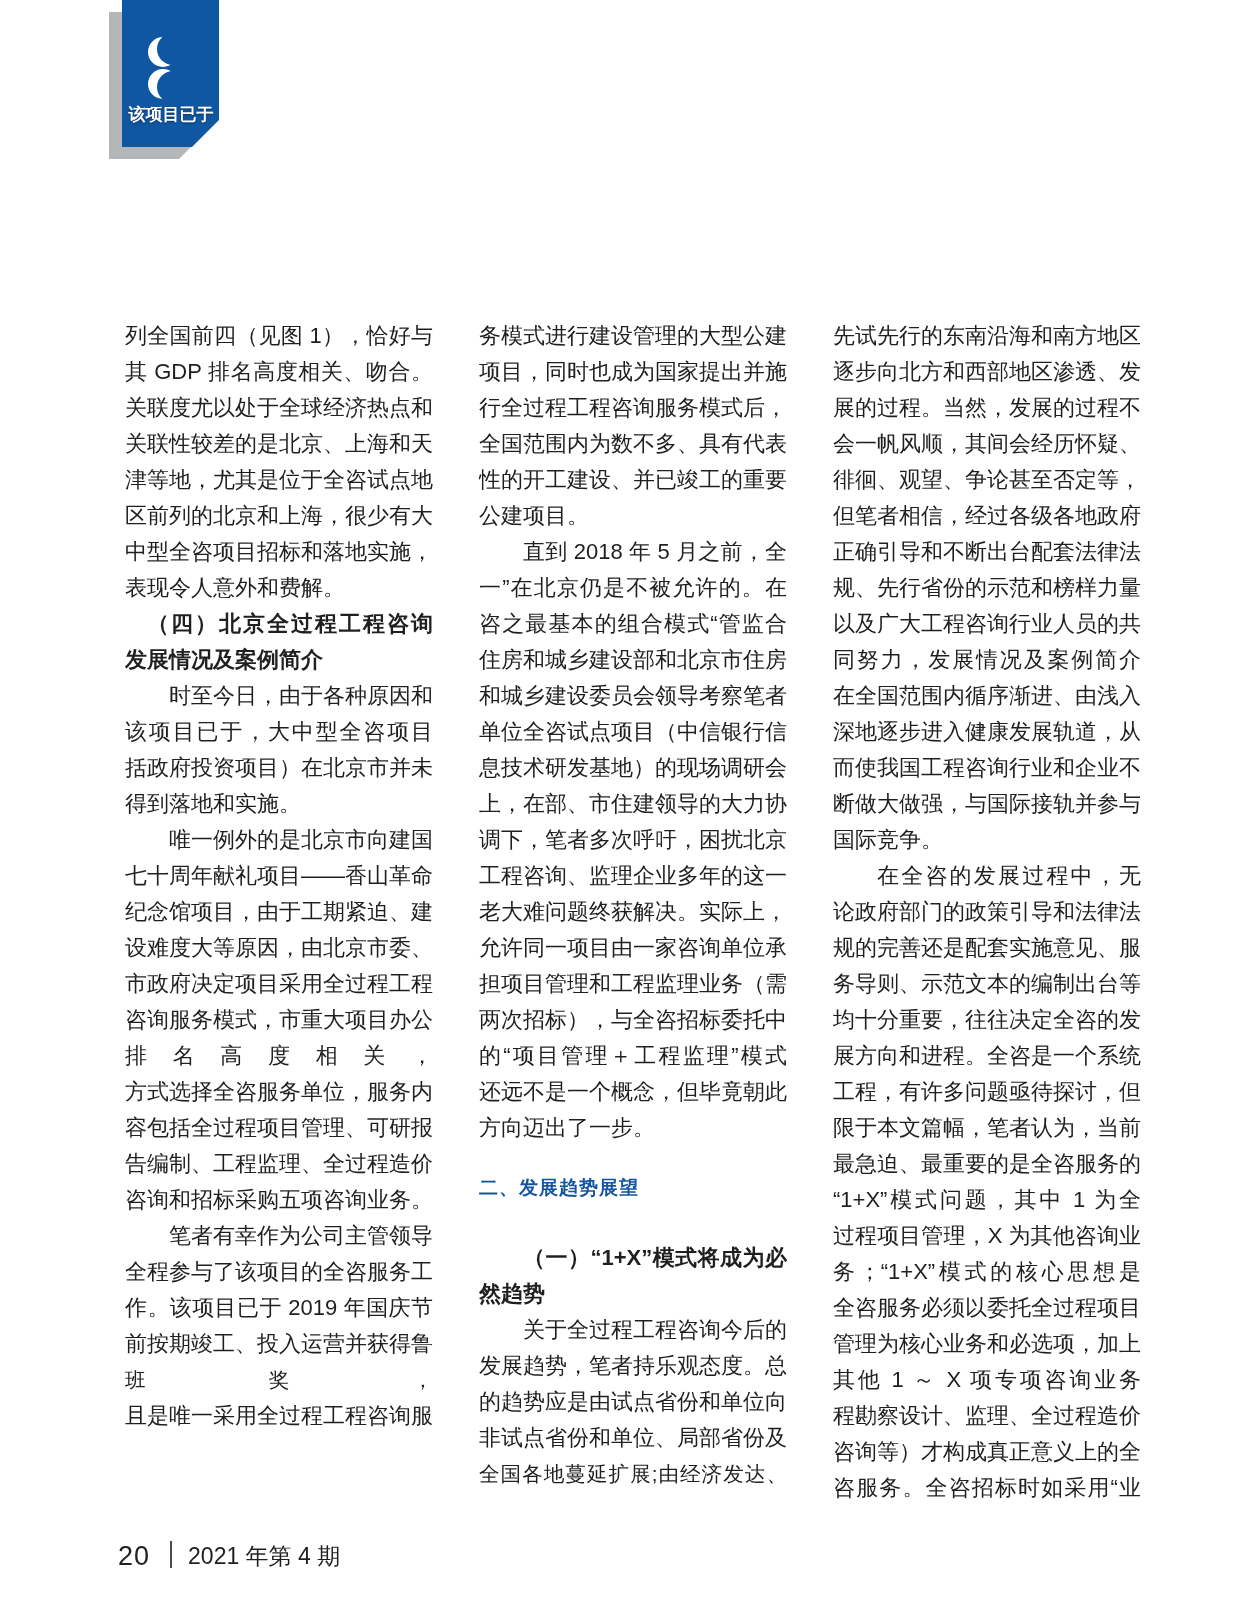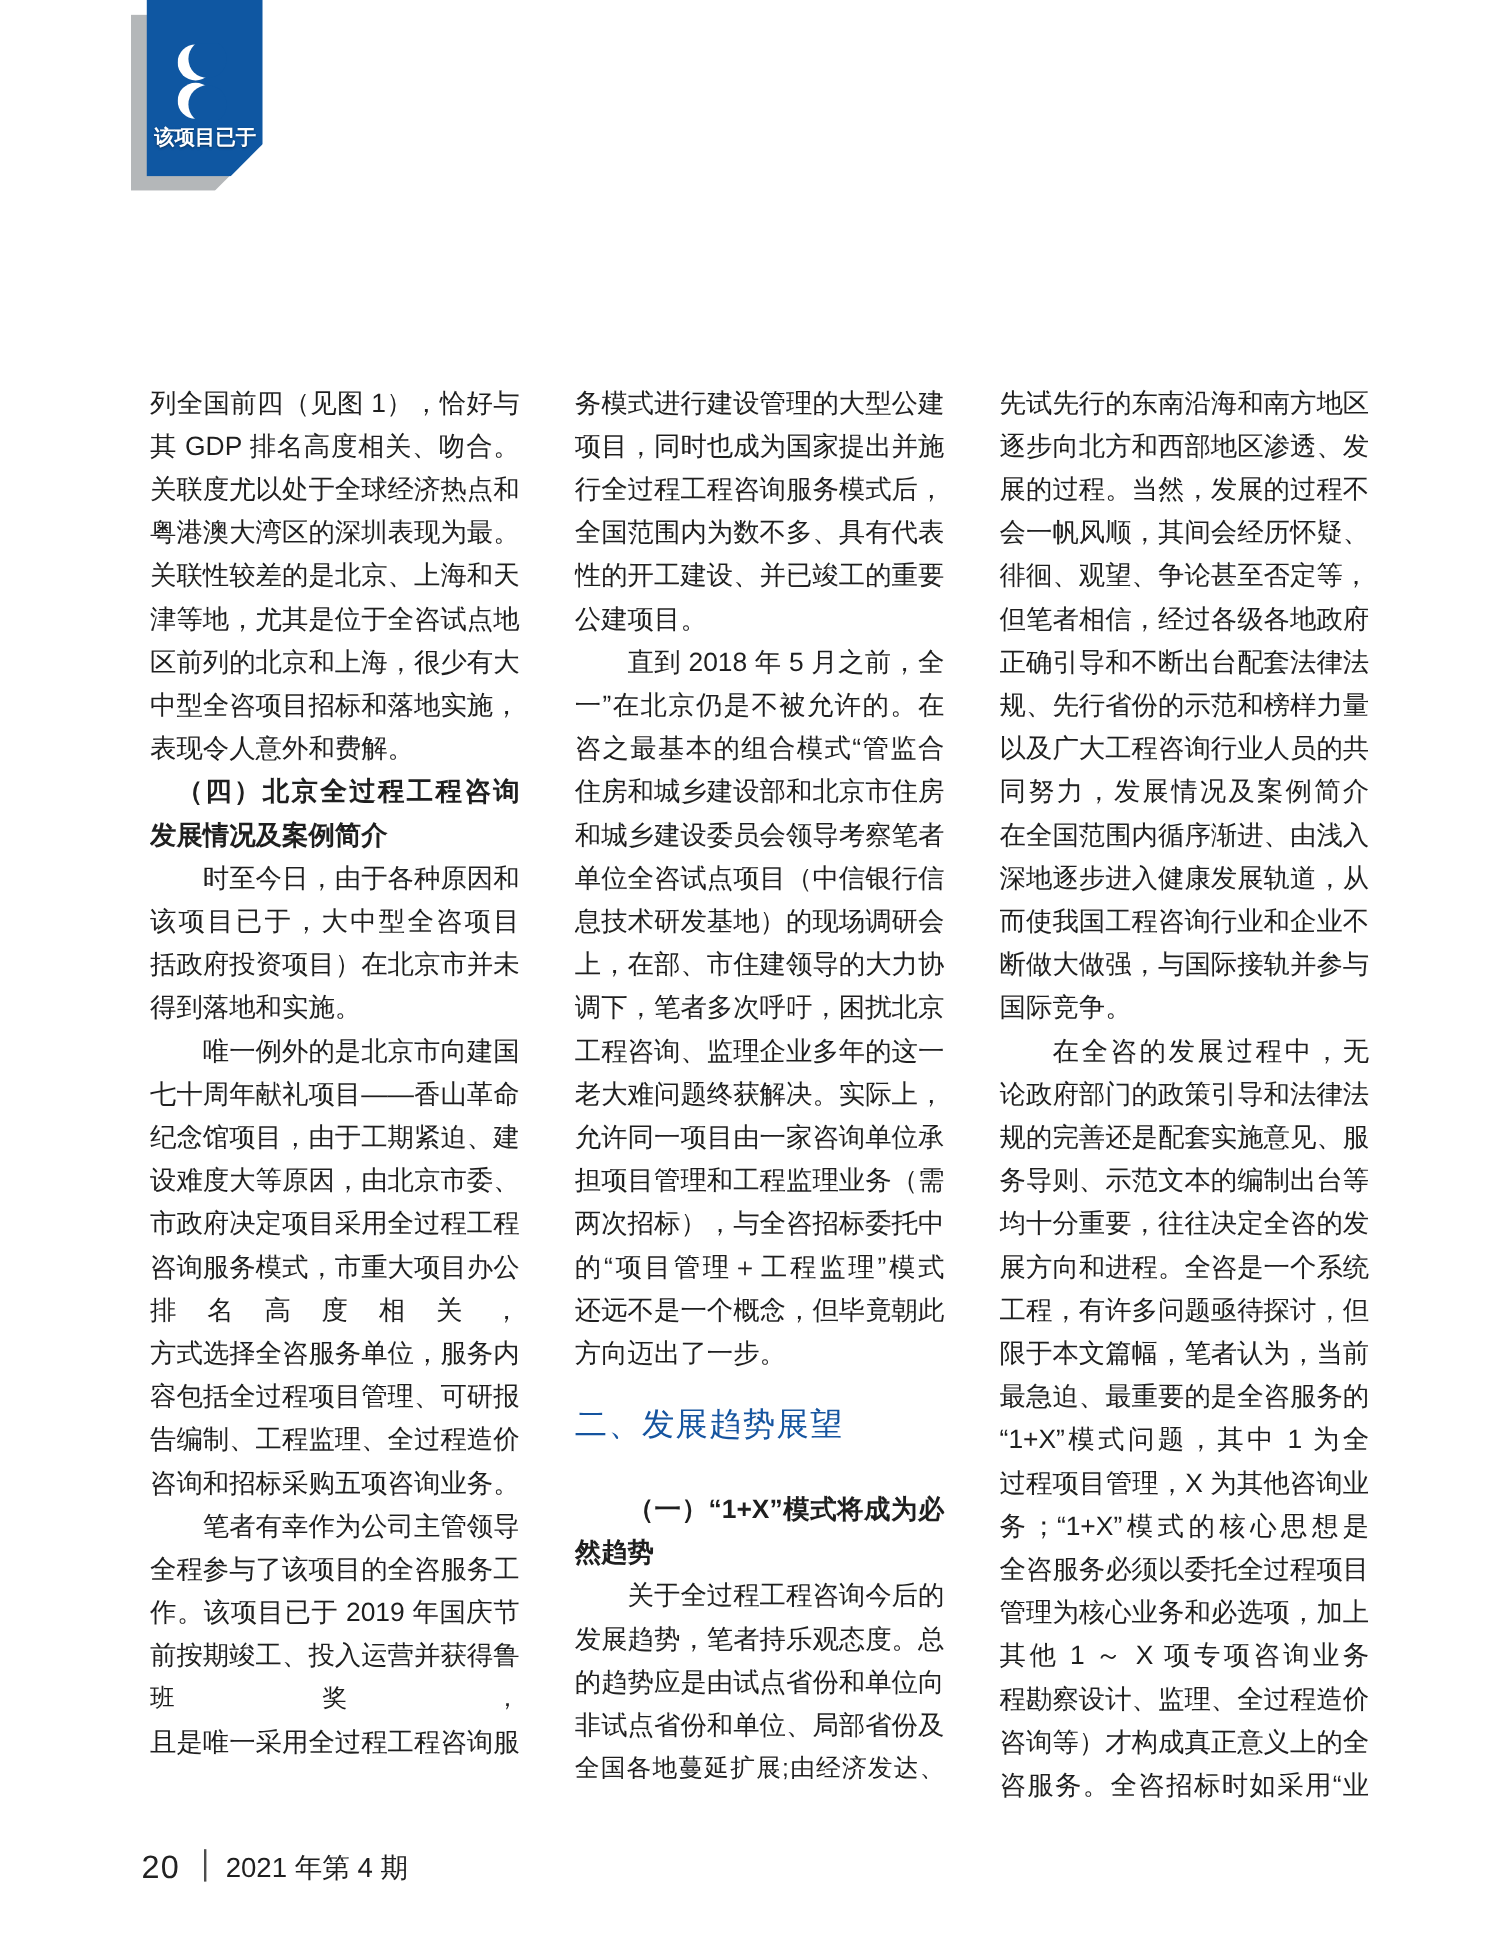--- a/index.html
+++ b/index.html
@@ -41,22 +41,22 @@
     overflow:hidden; word-break:keep-all;
   }
   .pe  { text-align-last:left; }
   .pi  { text-indent:2em; }
   .pt  { font-size:20.6px; }
   .h4i { font-weight:bold; text-indent:1em; }
   .h4e { font-weight:bold; text-align-last:left; }
   .h1i { font-weight:bold; text-indent:2em; }
   .h1e { font-weight:bold; text-align-last:left; }
   .h2  {
-    font-weight:normal; color:var(--accent-blue,#15549f);
-    font-size:27px; height:37px; line-height:37px;
+    font-weight:bold; color:var(--accent-blue,#15549f);
+    font-size:19px; height:37px; line-height:37px;
     margin:23px 0 34px; text-align-last:left; letter-spacing:1px;
   }
 
   
   .footer {
     position:absolute; left:118px; top:1541px;
     display:flex; align-items:flex-start;
   }
   .footer-page { font-size:27px; color:#222; letter-spacing:1px; }
   .footer-sep  { width:2px; height:27px; background:#4d4d4d; margin:0 16px 0 20px; }
@@ -78,21 +78,20 @@
       </svg>
       <div class="logo-brand">该项目已于</div>
     </div>
   </div>
 
   <div class="columns">
       <div class="col">
         <div class="ln p">列全国前四（见图 1），恰好与</div>
         <div class="ln p">其 GDP 排名高度相关、吻合。</div>
         <div class="ln p">关联度尤以处于全球经济热点和</div>
-        <div class="ln p">粤港澳大湾区的深圳表现为最。</div>
         <div class="ln p">关联性较差的是北京、上海和天</div>
         <div class="ln p">津等地，尤其是位于全咨试点地</div>
         <div class="ln p">区前列的北京和上海，很少有大</div>
         <div class="ln p">中型全咨项目招标和落地实施，</div>
         <div class="ln pe">表现令人意外和费解。</div>
         <div class="ln h4i">（四）北京全过程工程咨询</div>
         <div class="ln h4e">发展情况及案例简介</div>
         <div class="ln pi">时至今日，由于各种原因和</div>
         <div class="ln p">该项目已于，大中型全咨项目（包</div>
         <div class="ln p">括政府投资项目）在北京市并未</div>

